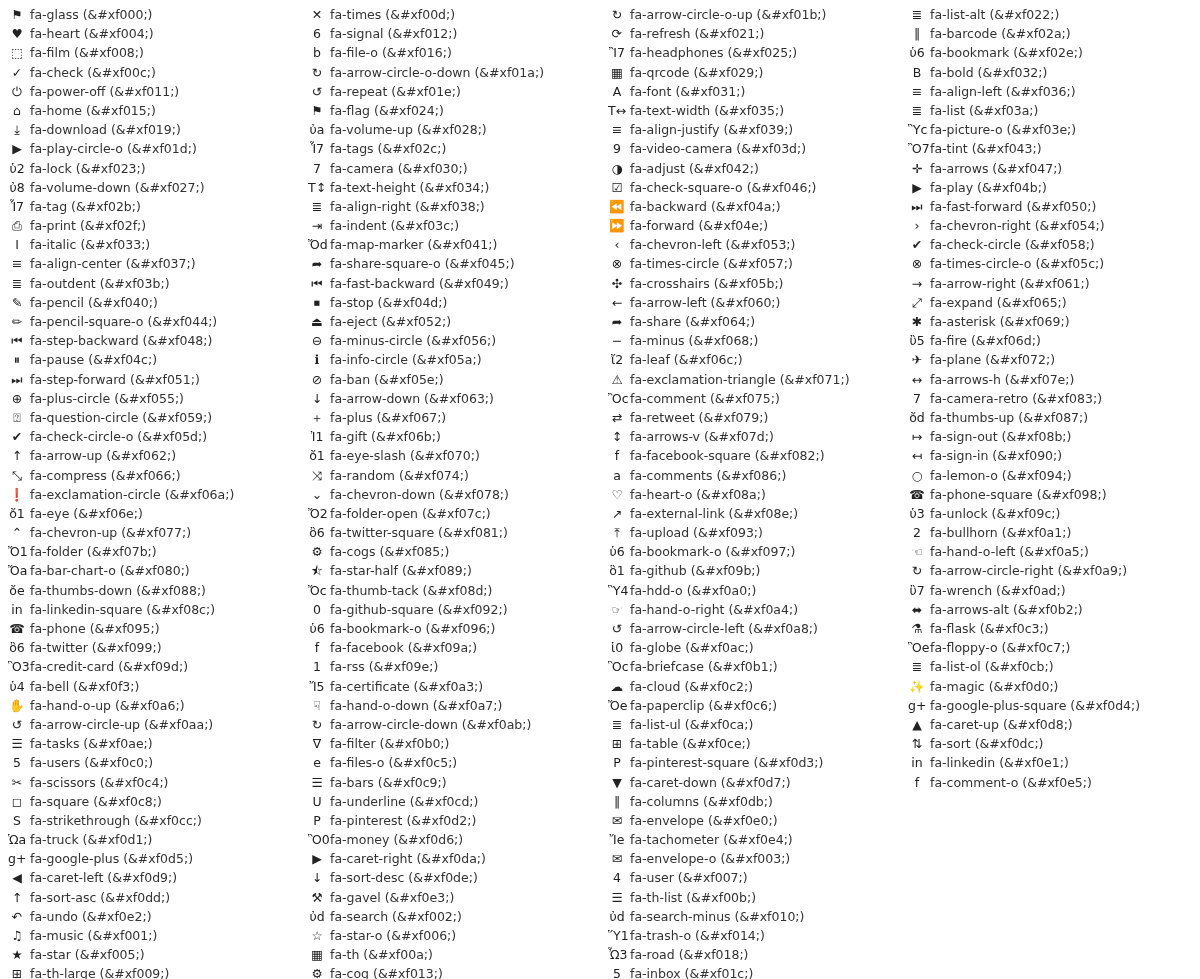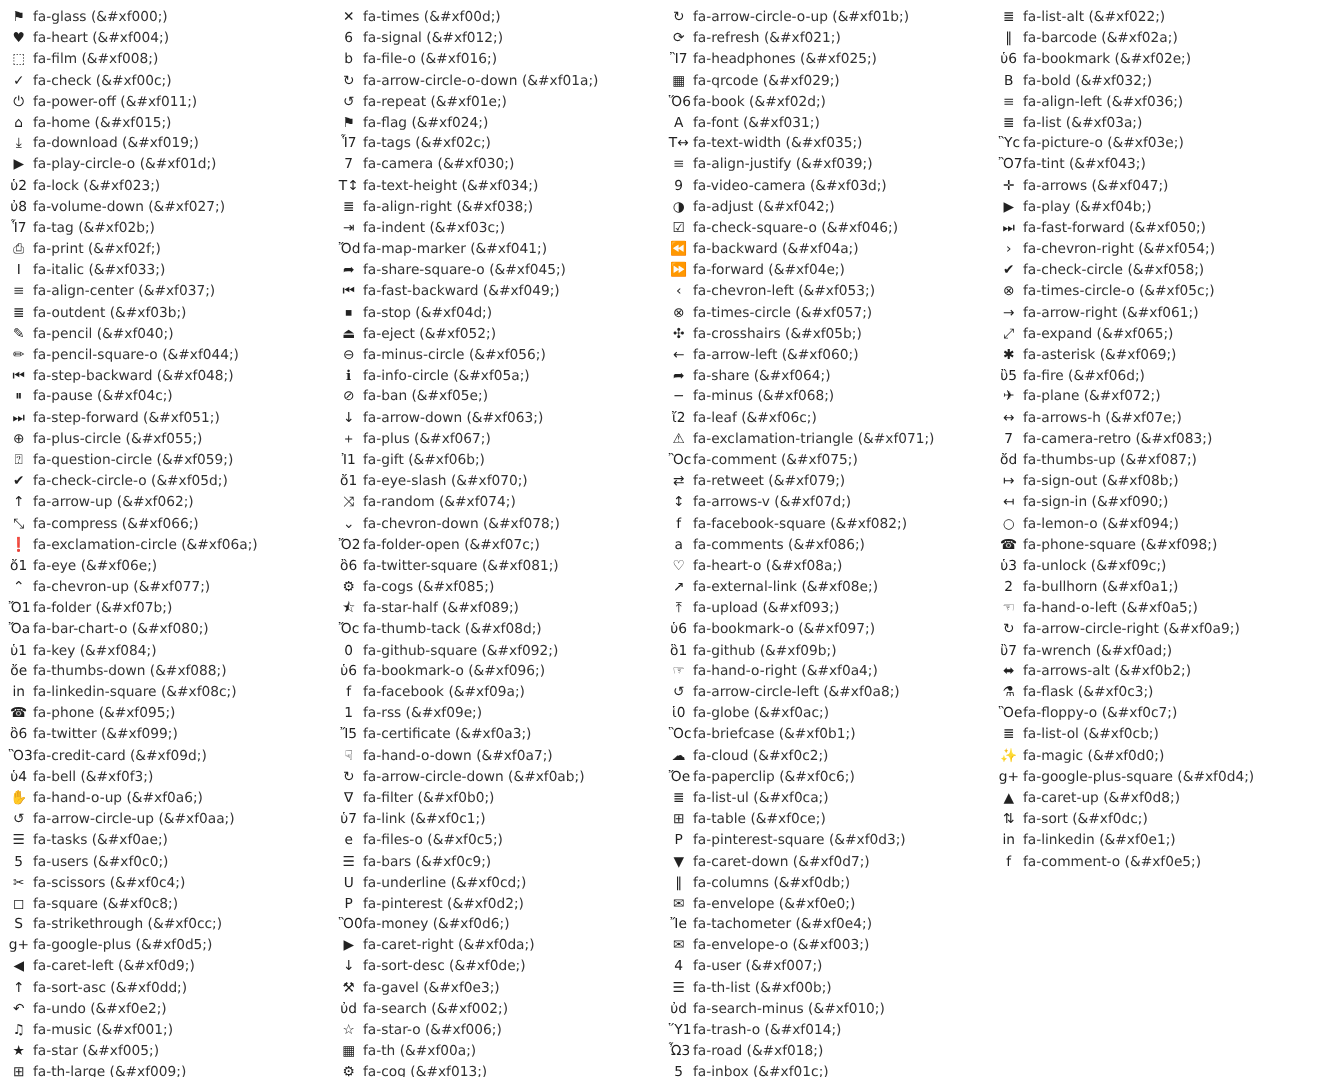--- a/index.html
+++ b/index.html
@@ -164,24 +164,20 @@
     </div>
     <div class="icon-item">
       <span class="glyph">Ὄ1</span>
       <span class="label">fa-folder (&amp;#xf07b;)</span>
     </div>
     <div class="icon-item">
       <span class="glyph">Ὄa</span>
       <span class="label">fa-bar-chart-o (&amp;#xf080;)</span>
     </div>
     <div class="icon-item">
-      <span class="glyph">ὑ1</span>
-      <span class="label">fa-key (&amp;#xf084;)</span>
-    </div>
-    <div class="icon-item">
       <span class="glyph">ὄe</span>
       <span class="label">fa-thumbs-down (&amp;#xf088;)</span>
     </div>
     <div class="icon-item">
       <span class="glyph">in</span>
       <span class="label">fa-linkedin-square (&amp;#xf08c;)</span>
     </div>
     <div class="icon-item">
       <span class="glyph">☎</span>
       <span class="label">fa-phone (&amp;#xf095;)</span>
@@ -220,20 +216,24 @@
     </div>
     <div class="icon-item">
       <span class="glyph">◻</span>
       <span class="label">fa-square (&amp;#xf0c8;)</span>
     </div>
     <div class="icon-item">
       <span class="glyph">S</span>
       <span class="label">fa-strikethrough (&amp;#xf0cc;)</span>
     </div>
     <div class="icon-item">
+      <span class="glyph">Ὡa</span>
+      <span class="label">fa-truck (&amp;#xf0d1;)</span>
+    </div>
+    <div class="icon-item">
       <span class="glyph">g+</span>
       <span class="label">fa-google-plus (&amp;#xf0d5;)</span>
     </div>
     <div class="icon-item">
       <span class="glyph">◀</span>
       <span class="label">fa-caret-left (&amp;#xf0d9;)</span>
     </div>
     <div class="icon-item">
       <span class="glyph">↑</span>
       <span class="label">fa-sort-asc (&amp;#xf0dd;)</span>
@@ -272,20 +272,24 @@
     </div>
     <div class="icon-item">
       <span class="glyph">↺</span>
       <span class="label">fa-repeat (&amp;#xf01e;)</span>
     </div>
     <div class="icon-item">
       <span class="glyph">⚑</span>
       <span class="label">fa-flag (&amp;#xf024;)</span>
     </div>
     <div class="icon-item">
+      <span class="glyph">ὐa</span>
+      <span class="label">fa-volume-up (&amp;#xf028;)</span>
+    </div>
+    <div class="icon-item">
       <span class="glyph">Ἷ7</span>
       <span class="label">fa-tags (&amp;#xf02c;)</span>
     </div>
     <div class="icon-item">
       <span class="glyph">὏7</span>
       <span class="label">fa-camera (&amp;#xf030;)</span>
     </div>
     <div class="icon-item">
       <span class="glyph">T↕</span>
       <span class="label">fa-text-height (&amp;#xf034;)</span>
@@ -400,24 +404,20 @@
     </div>
     <div class="icon-item">
       <span class="glyph">↻</span>
       <span class="label">fa-arrow-circle-down (&amp;#xf0ab;)</span>
     </div>
     <div class="icon-item">
       <span class="glyph">∇</span>
       <span class="label">fa-filter (&amp;#xf0b0;)</span>
     </div>
     <div class="icon-item">
-      <span class="glyph">ὑ7</span>
-      <span class="label">fa-link (&amp;#xf0c1;)</span>
-    </div>
-    <div class="icon-item">
       <span class="glyph">὜e</span>
       <span class="label">fa-files-o (&amp;#xf0c5;)</span>
     </div>
     <div class="icon-item">
       <span class="glyph">☰</span>
       <span class="label">fa-bars (&amp;#xf0c9;)</span>
     </div>
     <div class="icon-item">
       <span class="glyph">U</span>
       <span class="label">fa-underline (&amp;#xf0cd;)</span>
@@ -468,24 +468,20 @@
     </div>
     <div class="icon-item">
       <span class="glyph">Ἲ7</span>
       <span class="label">fa-headphones (&amp;#xf025;)</span>
     </div>
     <div class="icon-item">
       <span class="glyph">▦</span>
       <span class="label">fa-qrcode (&amp;#xf029;)</span>
     </div>
     <div class="icon-item">
-      <span class="glyph">Ὅ6</span>
-      <span class="label">fa-book (&amp;#xf02d;)</span>
-    </div>
-    <div class="icon-item">
       <span class="glyph">A</span>
       <span class="label">fa-font (&amp;#xf031;)</span>
     </div>
     <div class="icon-item">
       <span class="glyph">T↔</span>
       <span class="label">fa-text-width (&amp;#xf035;)</span>
     </div>
     <div class="icon-item">
       <span class="glyph">≡</span>
       <span class="label">fa-align-justify (&amp;#xf039;)</span>
@@ -574,20 +570,24 @@
       <span class="glyph">⤒</span>
       <span class="label">fa-upload (&amp;#xf093;)</span>
     </div>
     <div class="icon-item">
       <span class="glyph">ὑ6</span>
       <span class="label">fa-bookmark-o (&amp;#xf097;)</span>
     </div>
     <div class="icon-item">
       <span class="glyph">ὃ1</span>
       <span class="label">fa-github (&amp;#xf09b;)</span>
+    </div>
+    <div class="icon-item">
+      <span class="glyph">Ὓ4</span>
+      <span class="label">fa-hdd-o (&amp;#xf0a0;)</span>
     </div>
     <div class="icon-item">
       <span class="glyph">☞</span>
       <span class="label">fa-hand-o-right (&amp;#xf0a4;)</span>
     </div>
     <div class="icon-item">
       <span class="glyph">↺</span>
       <span class="label">fa-arrow-circle-left (&amp;#xf0a8;)</span>
     </div>
     <div class="icon-item">

